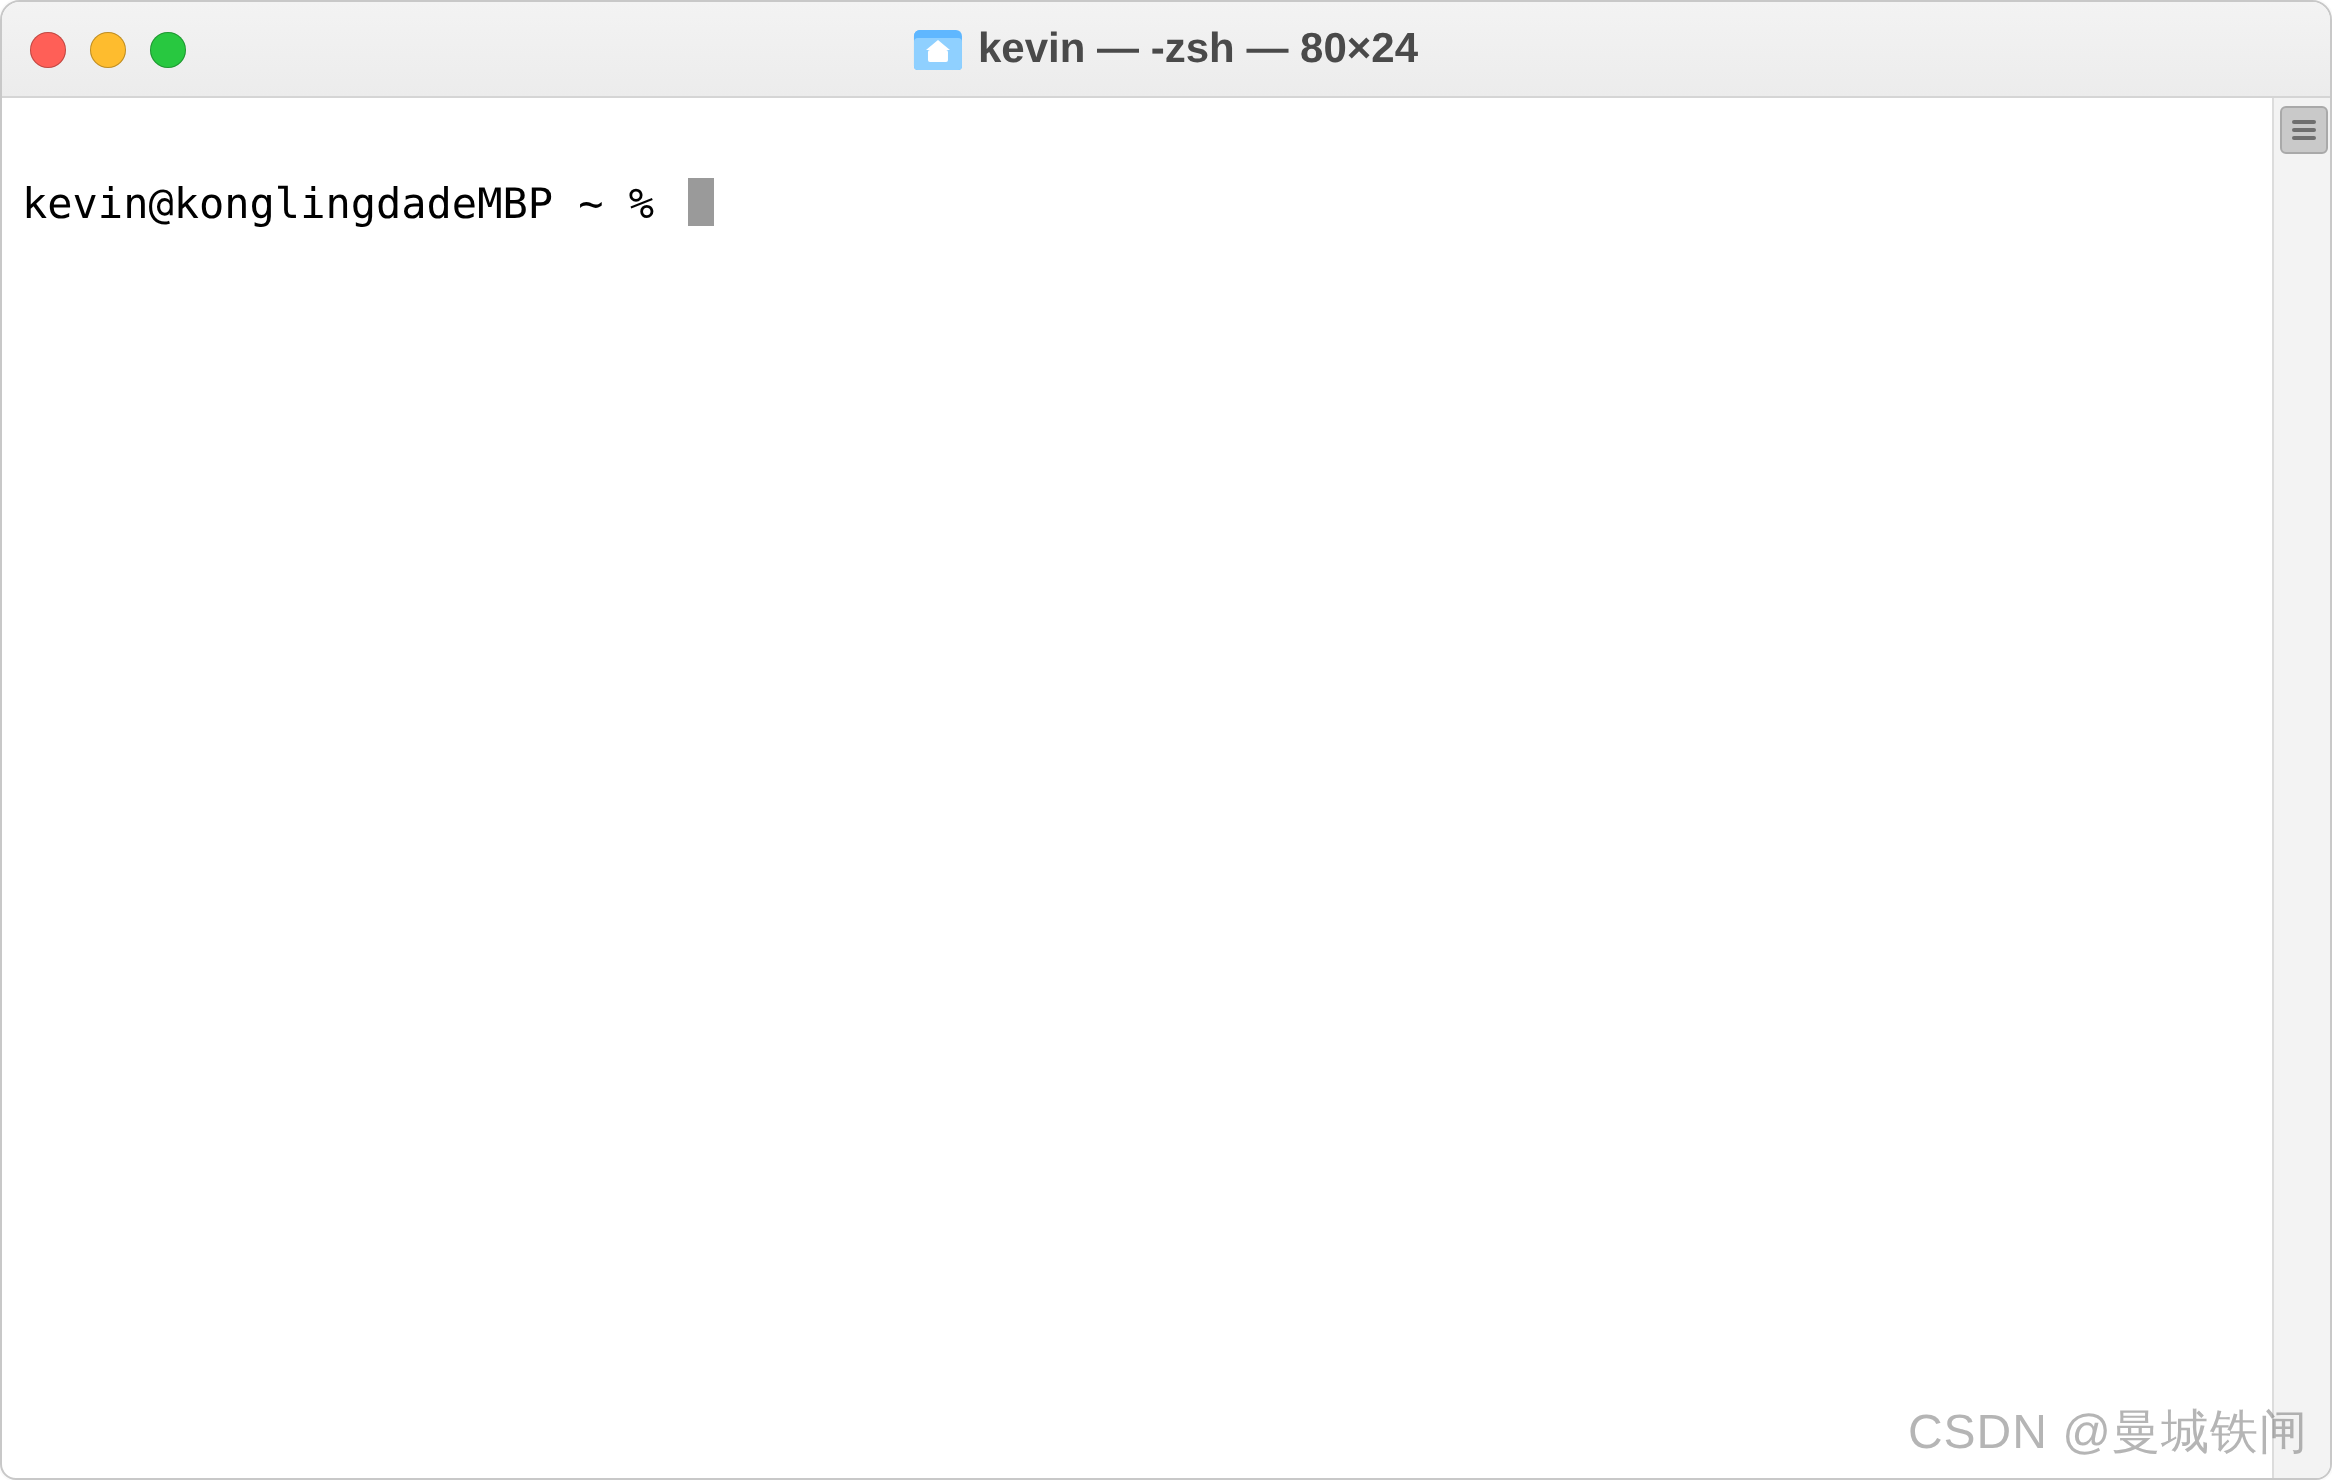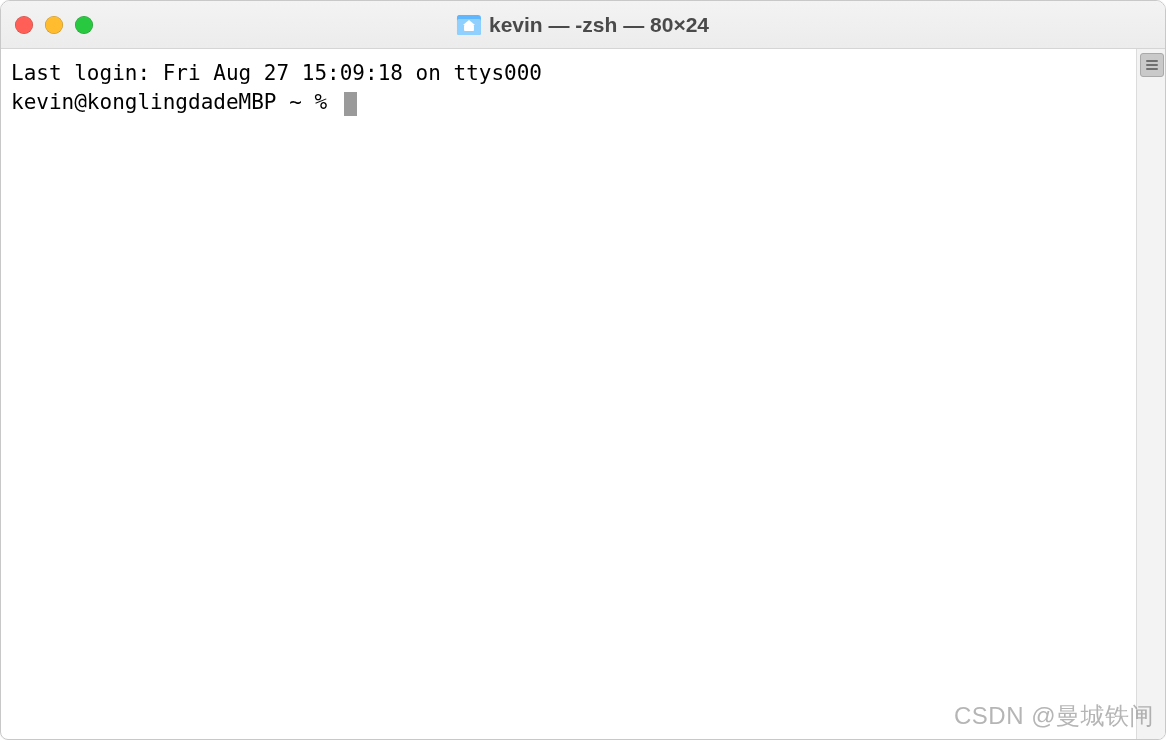--- a/index.html
+++ b/index.html
@@ -81,21 +81,21 @@
   .term-wrap{flex:1 1 auto;display:flex;position:relative;}
   .term{
     flex:1 1 auto;
     padding:10px 10px;
     font-family:Menlo,Consolas,"SF Mono","DejaVu Sans Mono",monospace;
     font-size:21px;
     line-height:29px;
     color:#000;
     white-space:pre;
   }
-  .prompt-line{display:flex;align-items:center;}
+  .prompt-line{display:flex;}
   .cursor{
     display:inline-block;width:13px;height:24px;
     background:#9a9a9a;vertical-align:text-bottom;
     margin-left:4px;translate:0 1px;
   }
 
   
   .gutter{
     flex:0 0 28px;
     background:#f3f3f3;
@@ -137,21 +137,21 @@
         <span class="tab"></span>
           <span class="back"></span>
           <span class="front"></span>
           <span class="home"></span>
       </span>
       <span>kevin — -zsh — 80×24</span>
     </div>
   </div>
 
   <div class="term-wrap">
-    <div class="term"><span>Last login: Fri Aug 27 15:09:18 on ttys000</span>
+    <div class="term">
 <span class="prompt-line"><span>kevin@konglingdadeMBP ~ % </span><span class="cursor"></span></span></div>
 
     <div class="gutter">
       <div class="scroll-btn up">
         <span class="bars">
           <span></span>
             <span></span>
             <span></span>
         </span>
       </div>

